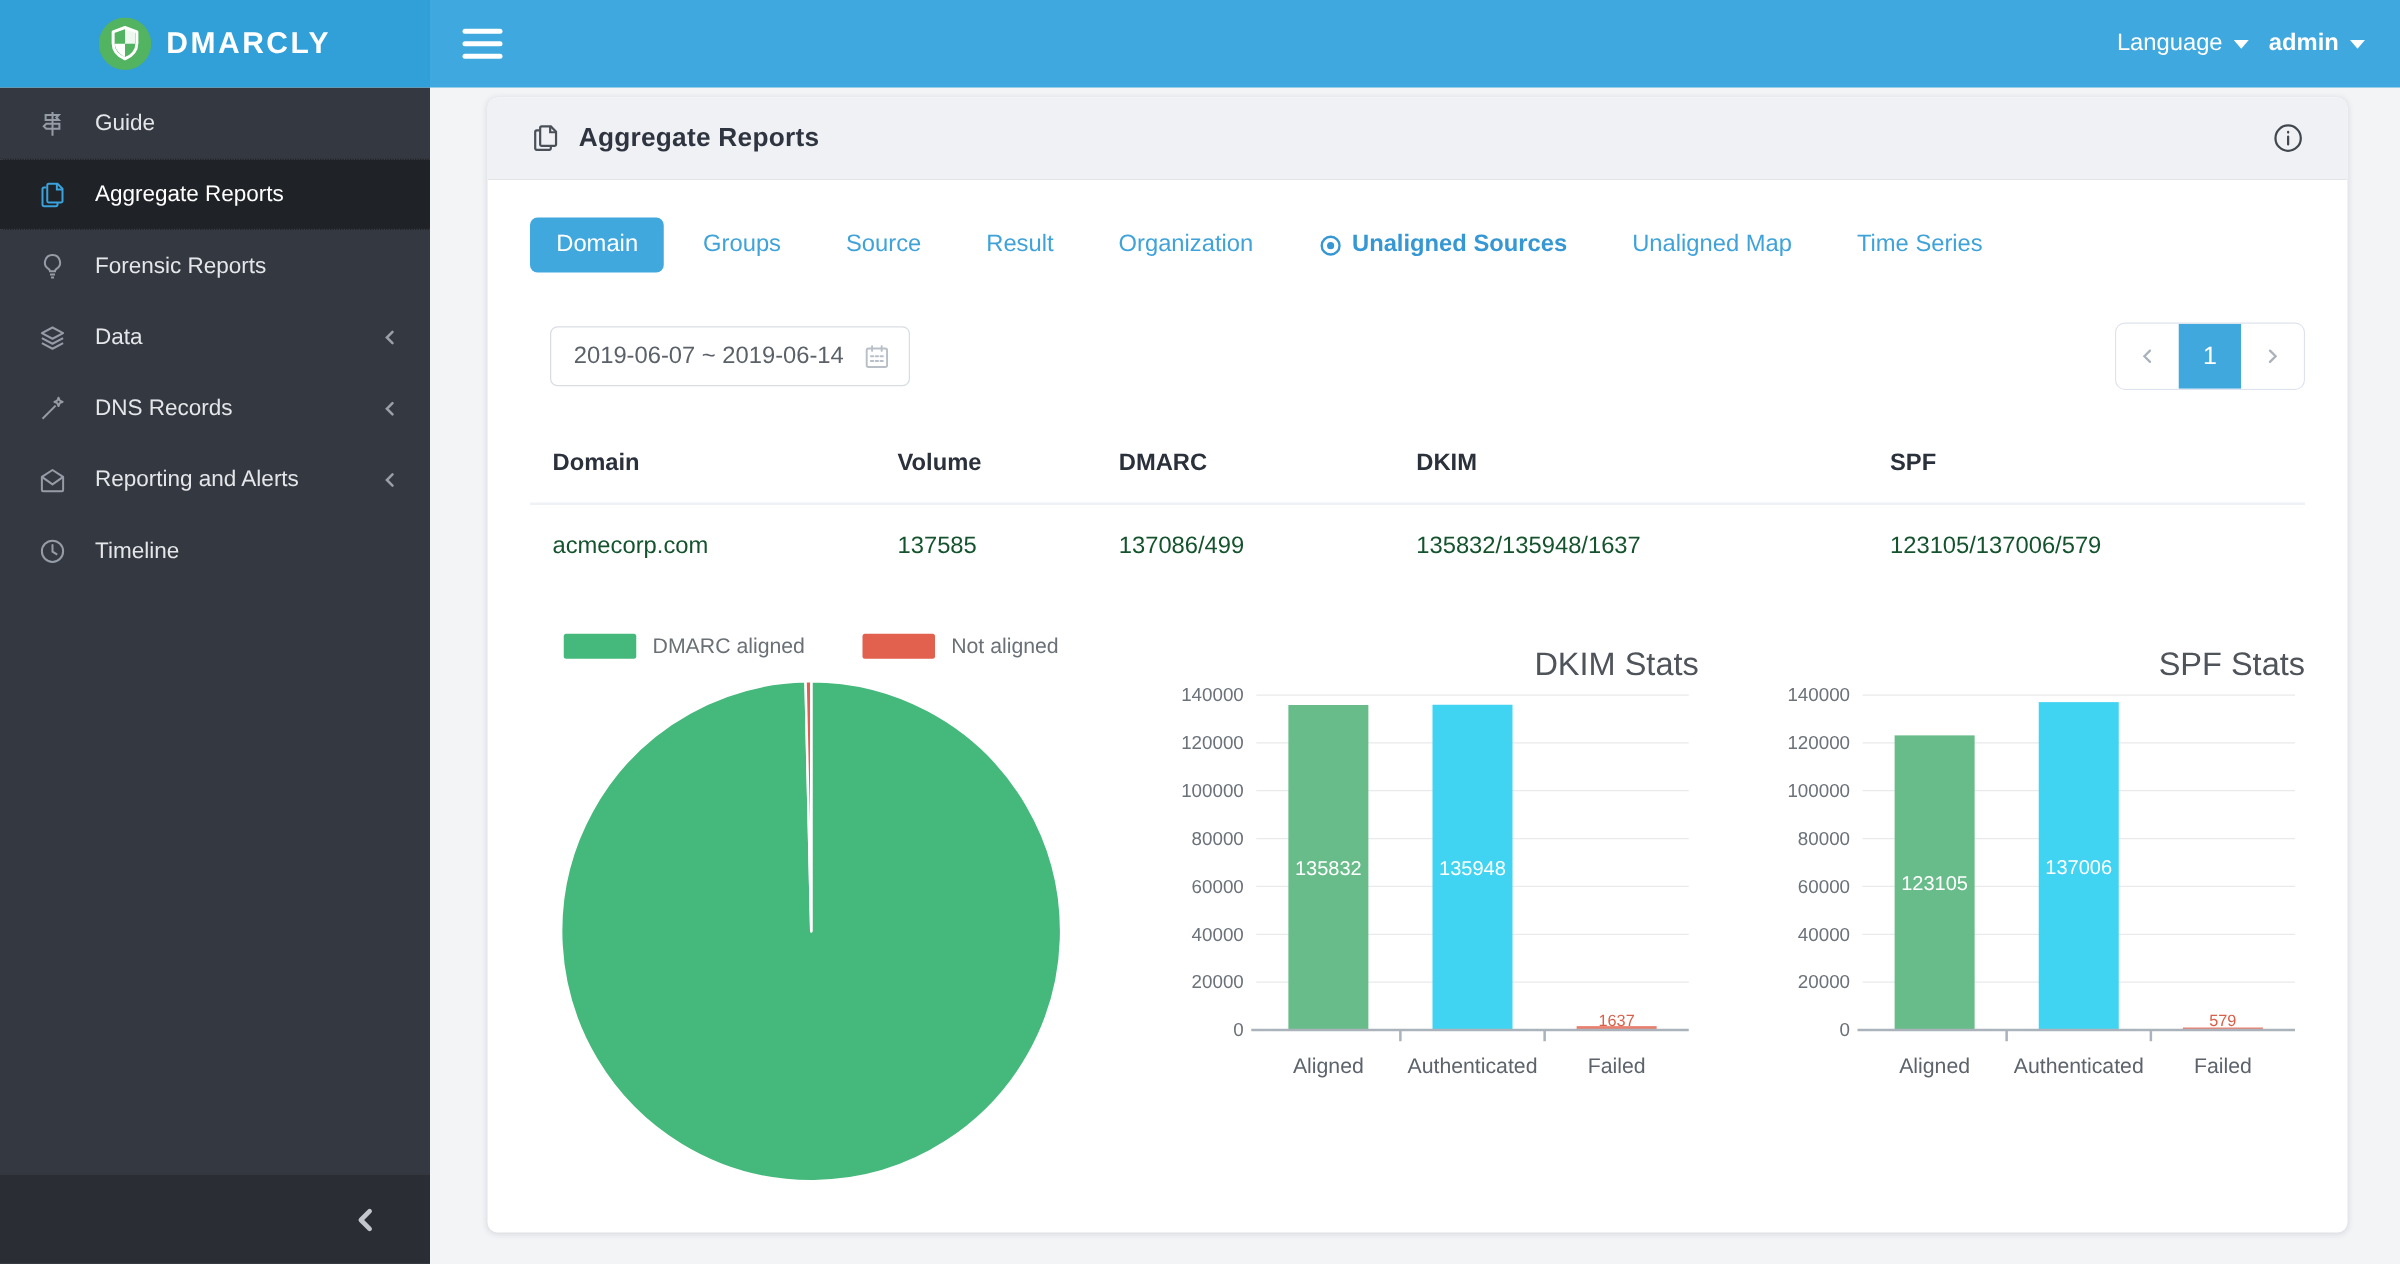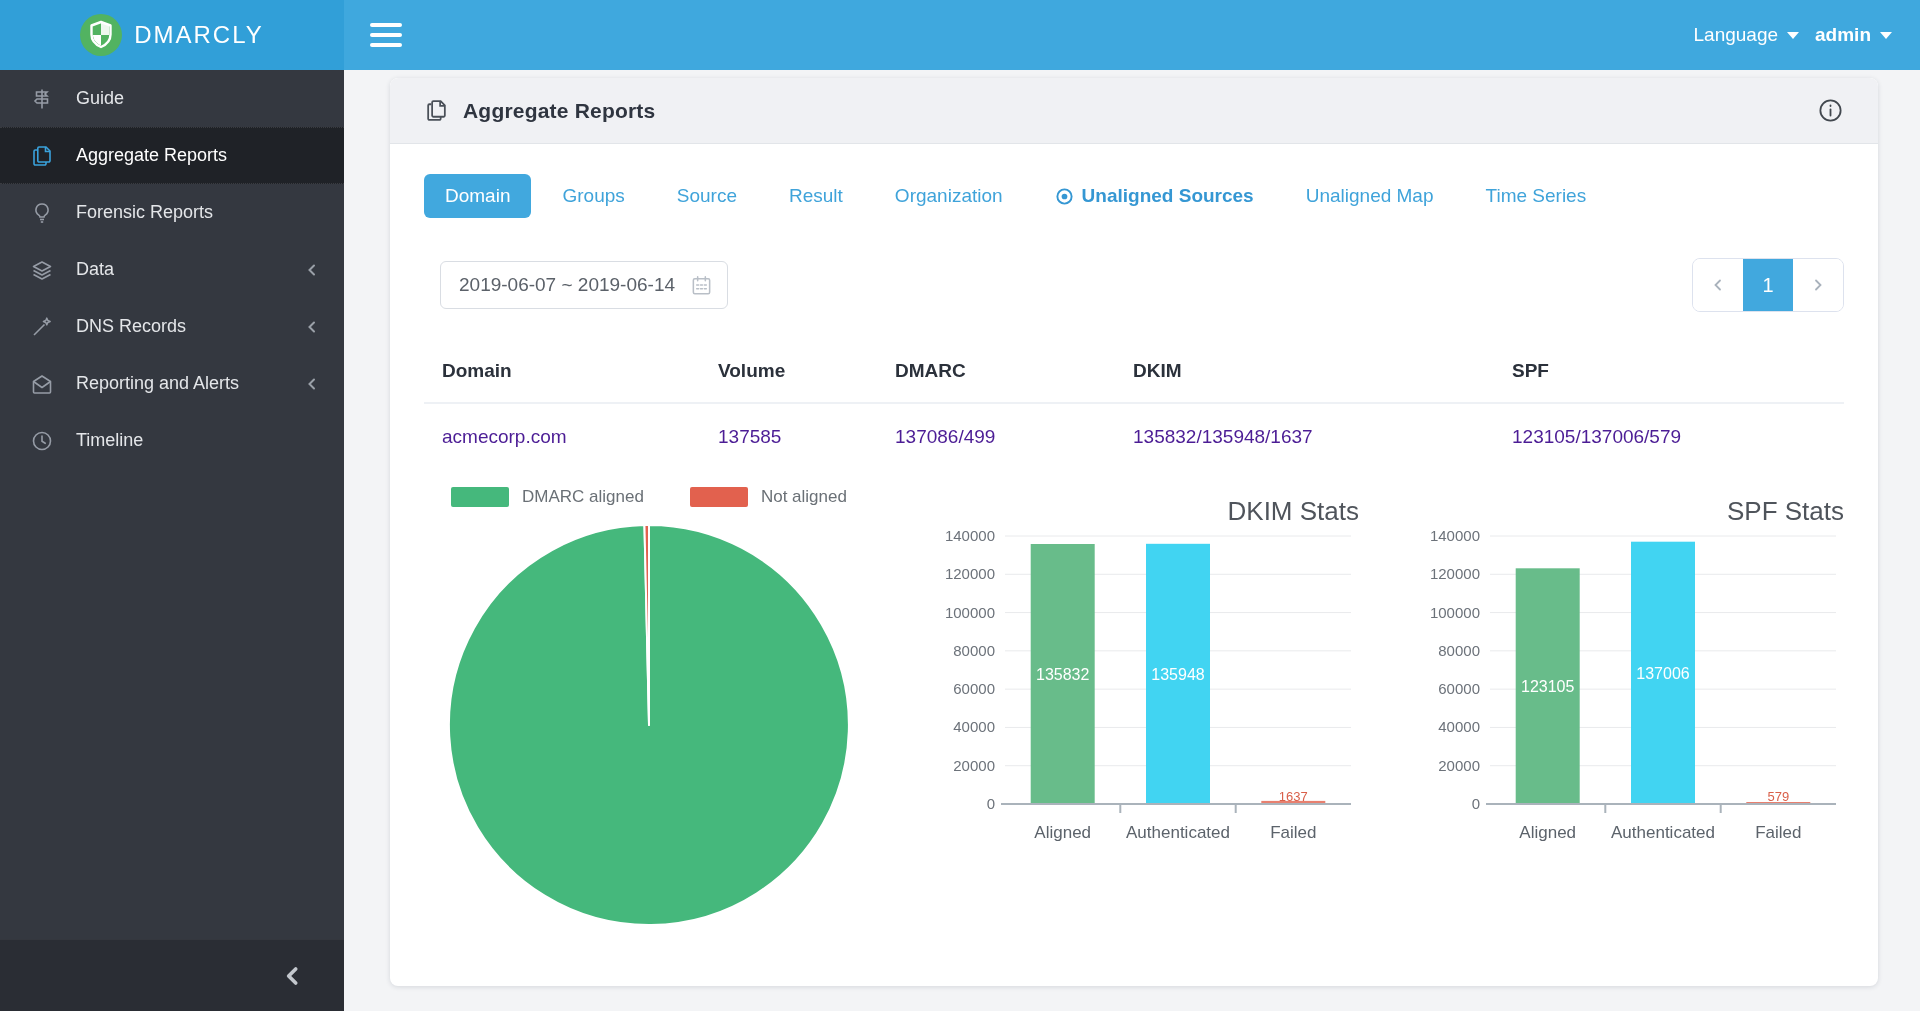--- a/index.html
+++ b/index.html
@@ -2,21 +2,21 @@
 <html><head>
 <meta charset="utf-8">
 <style>
   * { margin:0; padding:0; box-sizing:border-box; }
   html,body { width:1920px; height:1011px; overflow:hidden; background:#f3f4f6;
               font-family:"Liberation Sans","DejaVu Sans",sans-serif; }
 
   
   .topbar { position:fixed; top:0; left:0; width:1920px; height:70px; display:flex; z-index:10; }
   .brand { width:344px; height:70px; background:#319fd8; display:flex; align-items:center; justify-content:center; gap:12px; }
-  .brand-text { color:#fff; font-size:24px; font-weight:normal; letter-spacing:2px; }
+  .brand-text { color:#fff; font-size:24px; font-weight:bold; letter-spacing:2px; }
   .topbar-main { flex:1; background:#3fa8de; display:flex; align-items:center; justify-content:space-between; padding:0 28px 0 26px; }
   .hamburger { width:32px; height:24px; display:flex; flex-direction:column; justify-content:space-between; cursor:pointer; }
   .hamburger span { display:block; height:4px; background:#fff; border-radius:2px; }
   .topbar-right { display:flex; align-items:center; gap:16px; color:#fff; font-size:19px; }
   .menu-chip { display:flex; align-items:center; gap:9px; cursor:pointer; }
   .menu-chip.bold { font-weight:bold; }
   .caret { width:0; height:0; border-left:6px solid transparent; border-right:6px solid transparent; border-top:7px solid #fff; }
 
   
   .sidebar { position:fixed; top:70px; left:0; width:344px; bottom:0; background:#343840; }
@@ -59,24 +59,24 @@
   .pager { display:flex; border:1px solid #dde2ee; border-radius:8px; overflow:hidden; }
   .pager .p-cell { width:50px; height:52px; display:flex; align-items:center; justify-content:center; cursor:pointer; background:#fff; }
   .pager .p-cell svg { width:16px; height:16px; color:#a9b2bc; }
   .pager .p-cell.cur { background:#41a8de; color:#fff; font-size:20px; }
 
   
   .rtable { margin-top:28px; }
   .tr { display:grid; grid-template-columns:276px 177px 238px 379px 1fr; align-items:center; }
   .tr > div { padding-left:18px; }
   .thead { height:64px; border-bottom:2px solid #eef1f5; font-weight:bold; font-size:19px; color:#2b313b; }
-  .trow { height:66px; font-size:19px; color:#4c1d95; cursor:pointer; }
-
-  
-  .charts { margin-top:14px; display:flex; justify-content:space-between; }
+  .trow { height:66px; font-size:19px; color:#14532d; cursor:pointer; }
+
+  
+  .charts { margin-top:34px; display:flex; justify-content:space-between; }
   .panel-pie { width:450px; text-align:center; }
   .legend { display:flex; align-items:center; justify-content:center; gap:46px; height:26px; margin-bottom:12px; }
   .legend-item { display:flex; align-items:center; gap:13px; cursor:pointer; }
   .legend-item .swatch { width:58px; height:20px; border-radius:2px; }
   .legend-item .l-label { font-size:17px; color:#6a7076; }
   .panel-bar { width:430px; }
   .chart-title { text-align:right; font-size:26px; color:#4f545b; margin:12px 0 6px 0; height:24px; }
   svg text.ytick { font-size:15px; fill:#6c727a; font-family:"Liberation Sans",sans-serif; }
   svg text.xtick { font-size:17px; fill:#5c636b; font-family:"Liberation Sans",sans-serif; }
   svg text.blab  { font-size:16px; font-family:"Liberation Sans",sans-serif; }

